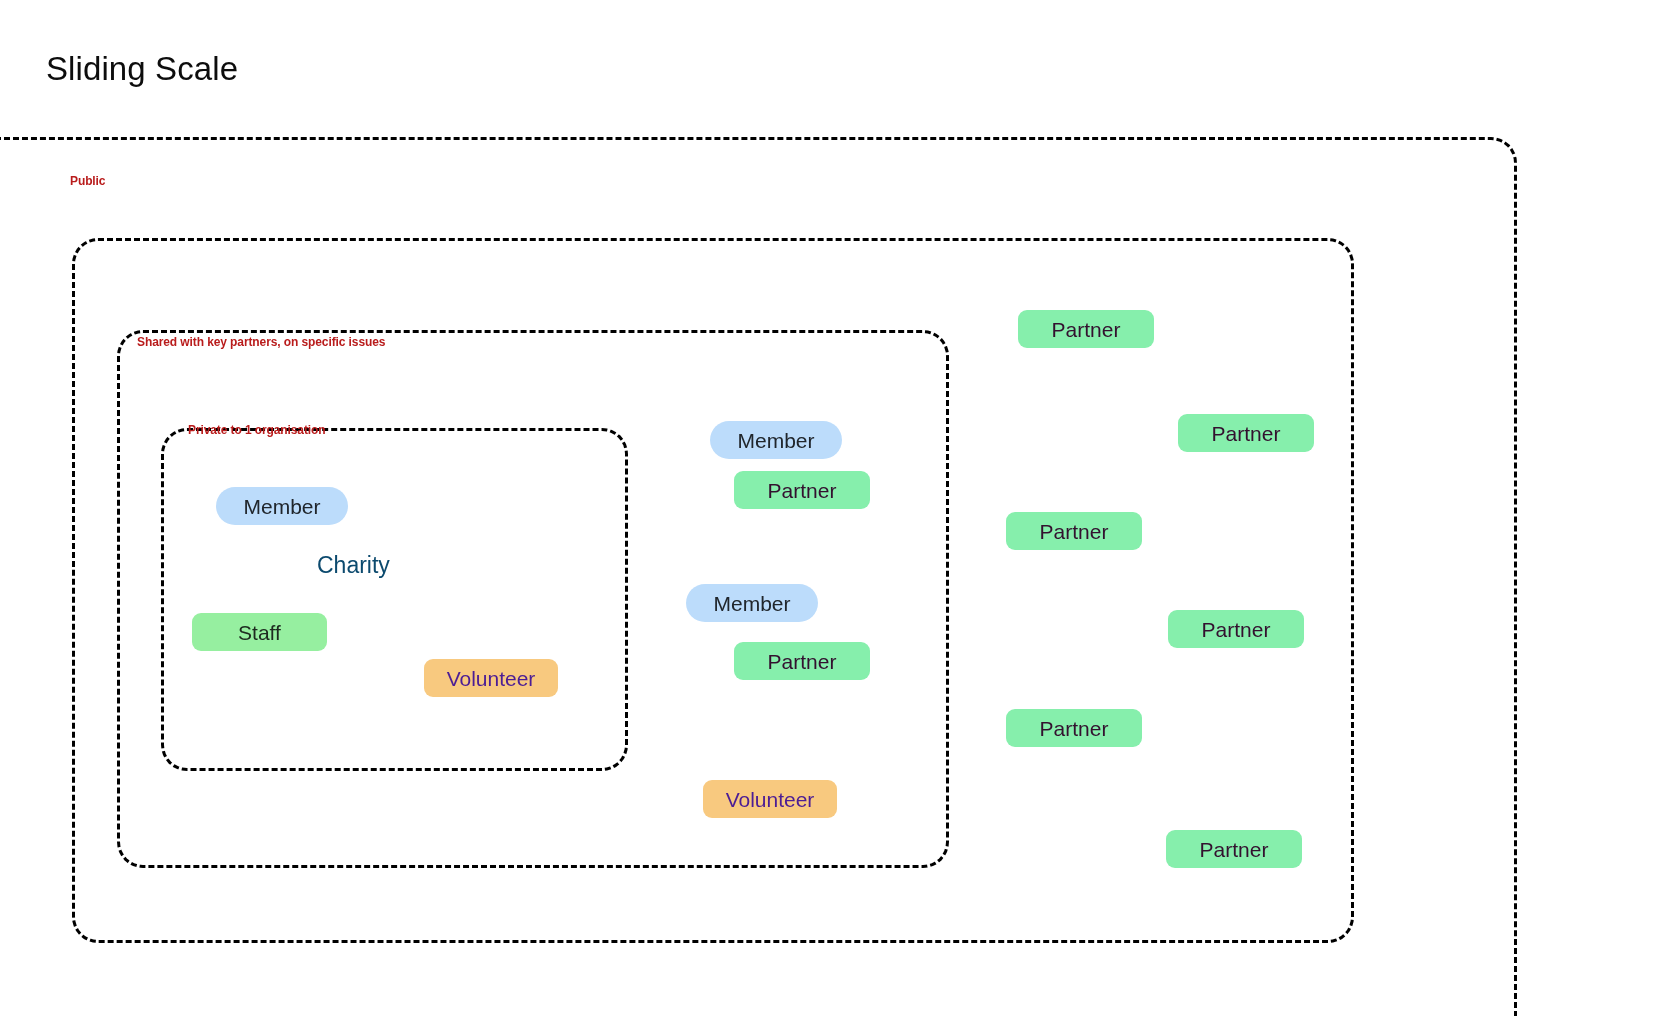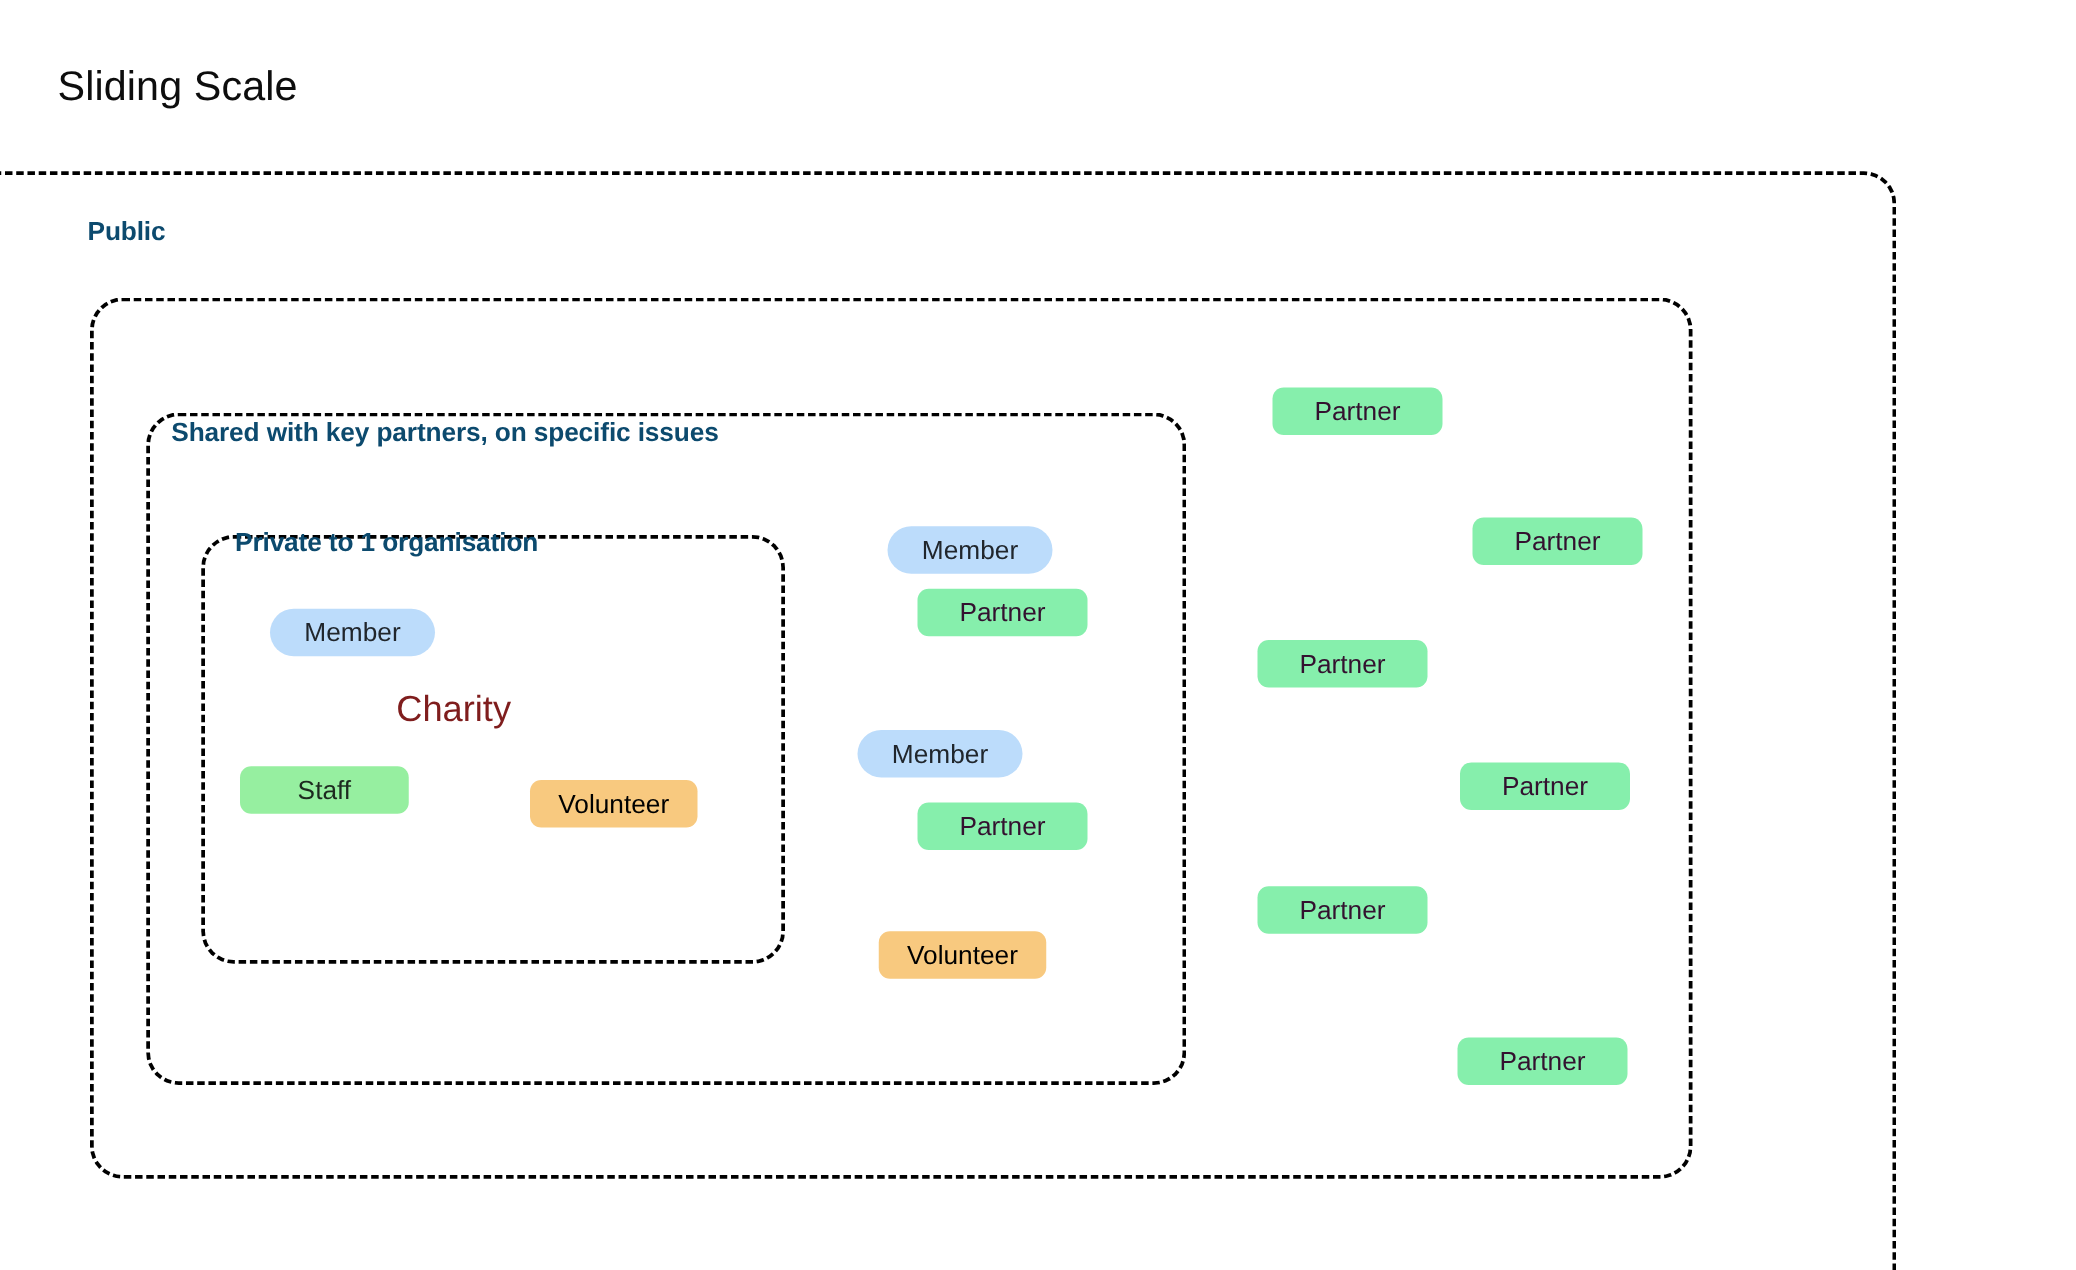--- a/index.html
+++ b/index.html
@@ -37,23 +37,23 @@
   }
 
   
   .scope {
     position: absolute;
     border: 3px dashed #000000;
     background: transparent;
   }
   .scope-label {
     position: absolute;
-    font-size: 21px;
+    font-size: 12px;
     font-weight: bold;
-    color: #0c4a6e;
+    color: #b91c1c;
     white-space: nowrap;
     letter-spacing: -0.1px;
   }
 
   
   #scope-public {
     left: -40px;
     top: 137px;
     width: 1557px;
     height: 960px;
@@ -104,28 +104,28 @@
     font-size: 21px;
     font-weight: 400;
     line-height: 1;
     white-space: nowrap;
     padding: 0 14px;
     height: 38px;
   }
   .chip.member  { background: #bcdcfb; color: #20262c; border-radius: 19px; }
   .chip.partner { background: #86efac; color: #33112f; }
   .chip.staff   { background: #96efa0; color: #1d2a1f; text-align: right; }
-  .chip.volunteer { background: #f8c97f; color: #000000; }
+  .chip.volunteer { background: #f8c97f; color: #4c1d95; margin-top: 35px; }
 
   
   .node-label {
     position: absolute;
-    font-size: 29px;
+    font-size: 23px;
     font-weight: 400;
-    color: #7f1d1d;
+    color: #0c4a6e;
     white-space: nowrap;
   }
 </style>
 </head>
 <body>
 
 <div id="canvas">
 
   <div class="page-title">Sliding Scale</div>
 

